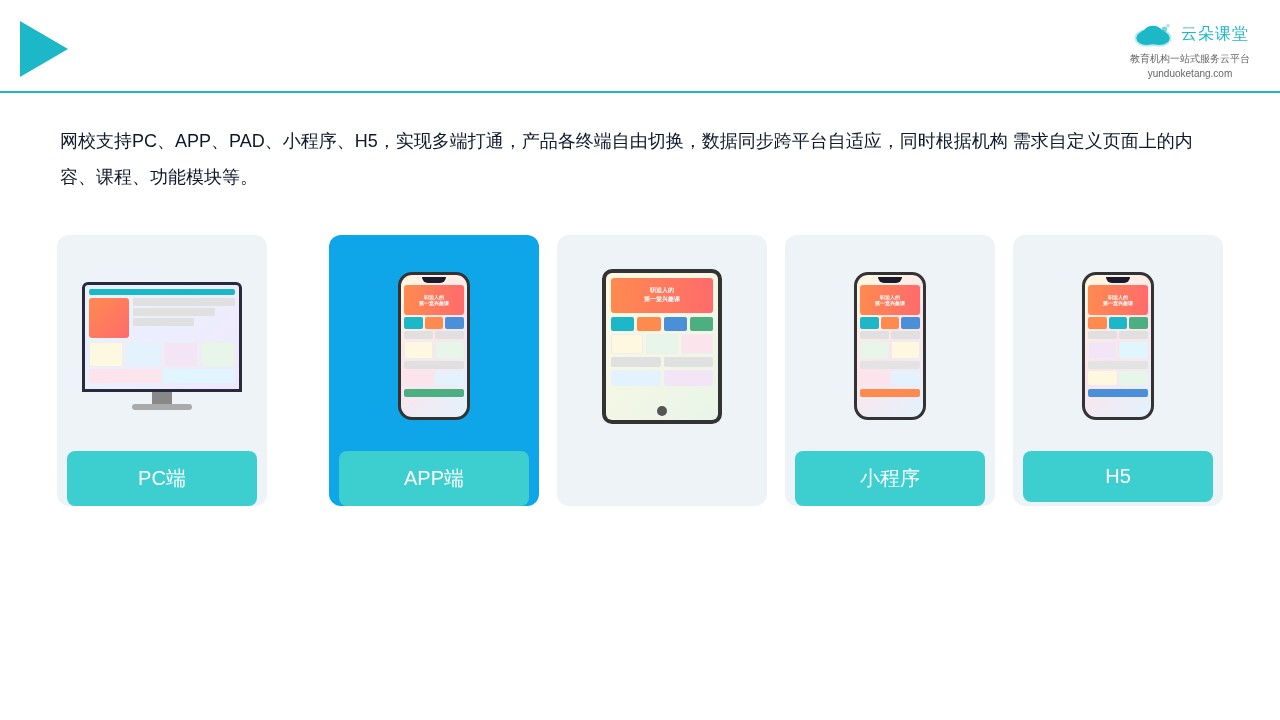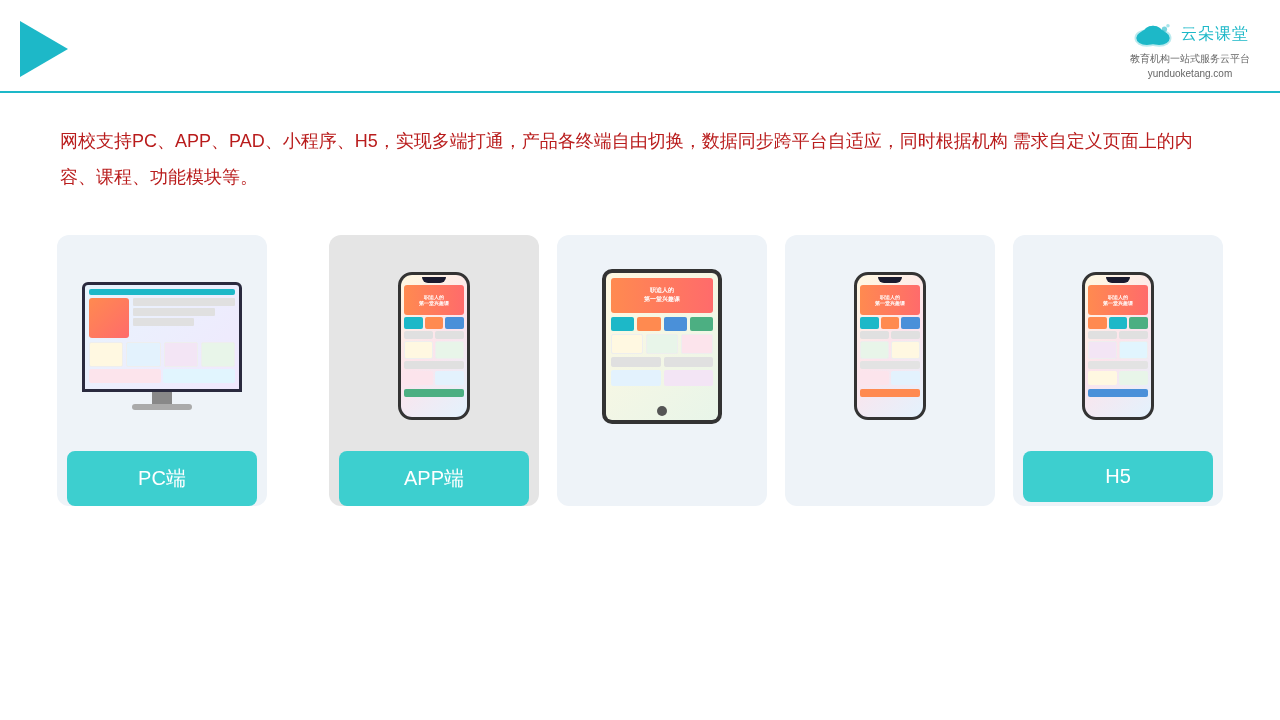--- a/index.html
+++ b/index.html
@@ -69,21 +69,21 @@
     .brand-sub {
       font-size: 10px;
       color: #666;
       text-align: right;
     }
 
     
     .description {
       padding: 30px 60px 20px 60px;
       font-size: 18px;
-      color: #b91c1c;
+      color: #0f172a;
       line-height: 2;
     }
 
     
     .cards-container {
       display: flex;
       gap: 18px;
       padding: 20px 50px 30px 50px;
       justify-content: center;
     }
@@ -360,21 +360,21 @@
             </div>
           </div>
         </div>
         <div class="monitor-stand-neck"></div>
         <div class="monitor-stand-base"></div>
       </div>
     </div>
     <div class="card-label">PC端</div>
   </div>
 
-  <div class="card" style="background:#e5e5e5;margin-left:44px;">
+  <div class="card" style="background:#0ea5e9;margin-left:44px;">
     <div class="card-image-area">
       <div class="phone-frame">
         <div class="phone-notch"></div>
         <div class="phone-screen">
           <div class="phone-screen-content">
             <div class="phone-banner">
               <div class="phone-banner-text">职追人的<br>第一堂兴趣课</div>
             </div>
             <div class="phone-row">
               <div class="phone-block" style="height:12px; background:#1db8c8;"></div>
@@ -465,20 +465,21 @@
             </div>
             <div class="phone-row">
               <div class="phone-block" style="height:14px; background:#fce4ec;"></div>
               <div class="phone-block" style="height:14px; background:#e3f2fd;"></div>
             </div>
             <div style="height:8px; background:#ff8a50; border-radius:2px; margin-top:2px;"></div>
           </div>
         </div>
       </div>
     </div>
+    <div class="card-label">小程序</div>
   </div>
 
   <div class="card" style="background:#eef3f8;">
     <div class="card-image-area">
       <div class="phone-frame">
         <div class="phone-notch"></div>
         <div class="phone-screen">
           <div class="phone-screen-content">
             <div class="phone-banner">
               <div class="phone-banner-text">职追人的<br>第一堂兴趣课</div>

